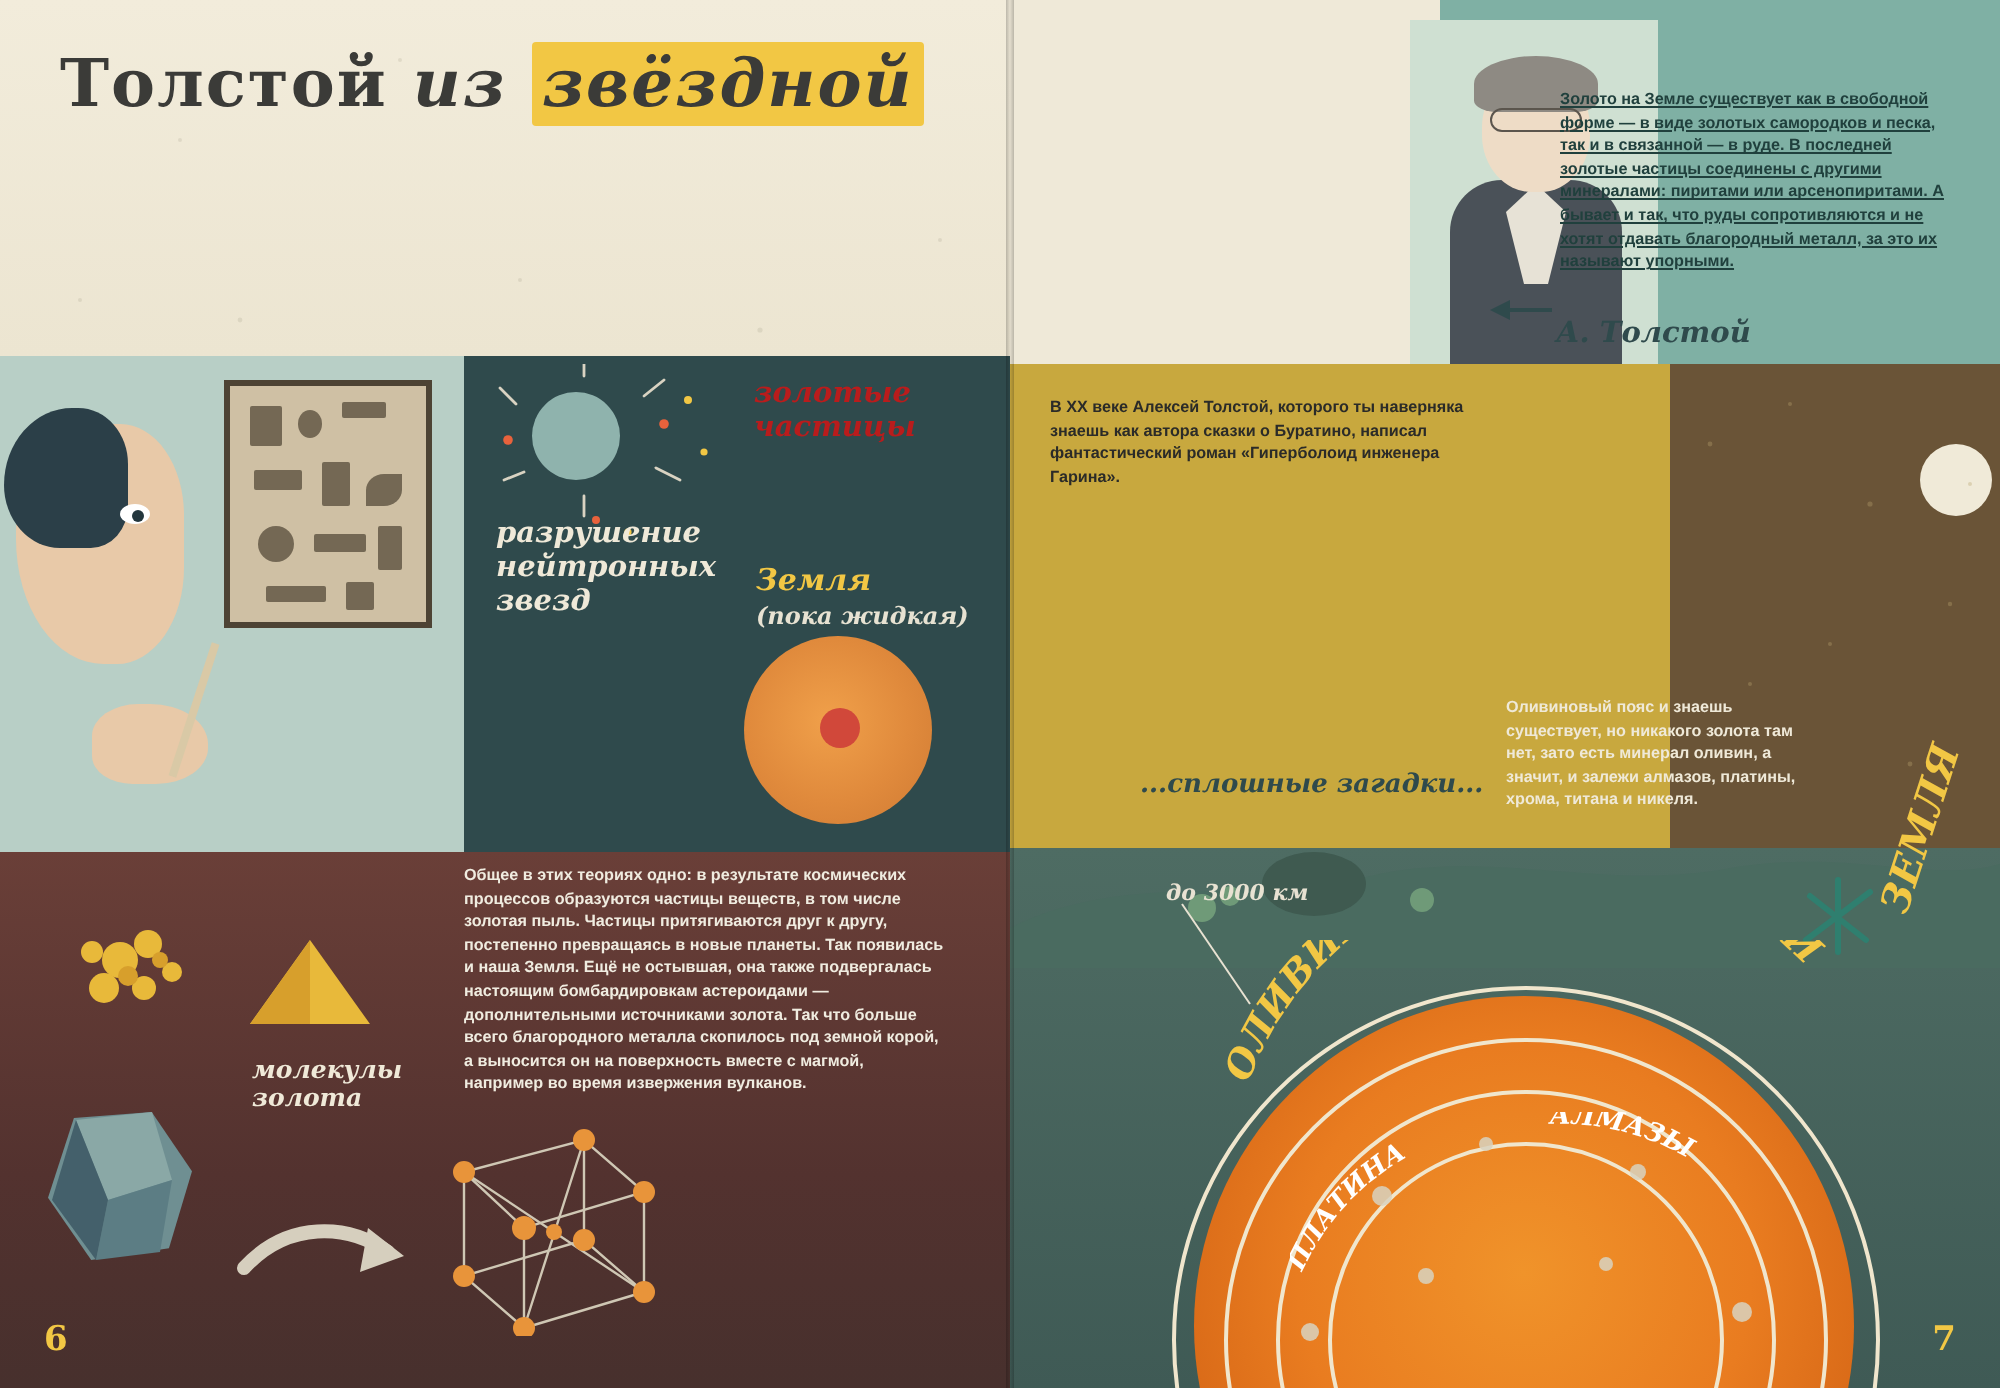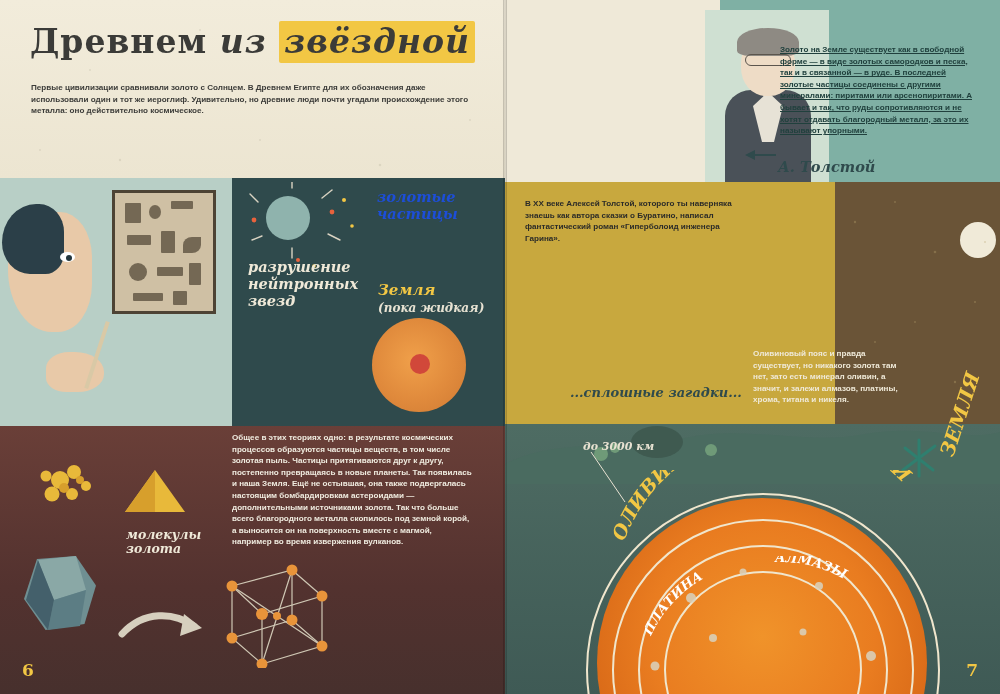--- a/index.html
+++ b/index.html
@@ -94,21 +94,21 @@
 
   
   .dot-circle {
     position: absolute; left: 266px; top: 196px; width: 44px; height: 44px;
     background: #8fb3ad; border-radius: 50%;
   }
 
   .lbl-gold-particles {
     position: absolute; left: 377px; top: 188px; width: 118px;
     font-family: "DejaVu Serif", serif; font-style: italic;
-    color: #1d4ed8; font-size: 14.5px; line-height: 17px; font-weight: 700;
+    color: #b91c1c; font-size: 14.5px; line-height: 17px; font-weight: 700;
   }
   .lbl-neutron {
     position: absolute; left: 248px; top: 258px; width: 128px;
     font-family: "DejaVu Serif", serif; font-style: italic;
     color: #efe9d8; font-size: 14.5px; line-height: 17px; font-weight: 700;
   }
   .lbl-earth {
     position: absolute; left: 378px; top: 282px; width: 120px;
     font-family: "DejaVu Serif", serif; font-style: italic;
     color: #f2c744; font-size: 15px; line-height: 17px; font-weight: 700;
@@ -292,28 +292,27 @@
         <circle cx="380" cy="165" r="1.3"></circle>
           <circle cx="470" cy="120" r="1"></circle>
           <circle cx="200" cy="30" r="1"></circle>
         <circle cx="330" cy="60" r="1.1"></circle>
           <circle cx="90" cy="70" r="1"></circle>
           <circle cx="440" cy="40" r="1"></circle>
       </g>
     </svg>
 
     <div class="title">
-      <span>Древнем</span>
+      <span>Толстой</span>
       <span class="it">из</span>
       <span class="it hl">звёздной</span>
       
     </div>
 
     <div class="lead">
-      <p>Первые цивилизации сравнивали золото с Солнцем. В Древнем Египте для их обозначения даже использовали один и тот же иероглиф. Удивительно, но древние люди почти угадали происхождение этого металла: оно действительно космическое.</p>
     </div>
 
     <div class="left-dark"></div>
     <div class="left-dark-left"></div>
 
     <div class="egypt-wall">
       <div class="glyph" style="left:10px;top:10px;width:16px;height:20px;"></div>
       <div class="glyph" style="left:34px;top:12px;width:12px;height:14px;border-radius:50%;"></div>
       <div class="glyph" style="left:56px;top:8px;width:22px;height:8px;"></div>
       <div class="glyph" style="left:12px;top:42px;width:24px;height:10px;"></div>
@@ -469,21 +468,21 @@
           <circle cx="120" cy="200" r="1.2"></circle>
         <circle cx="80" cy="140" r="1"></circle>
           <circle cx="150" cy="60" r="1"></circle>
       </g>
     </svg>
 
     <div class="r-ochre-text1">
       <p>В XX веке Алексей Толстой, которого ты наверняка знаешь как автора сказки о Буратино, написал фантастический роман «Гиперболоид инженера Гарина».</p>
     </div>
 
-    <div class="r-dark-text">Оливиновый пояс и правда существует, но никакого золота там нет, зато есть минерал оливин, а значит, и залежи алмазов, платины, хрома, титана и никеля.</div>
+    <div class="r-dark-text">Оливиновый пояс и знаешь существует, но никакого золота там нет, зато есть минерал оливин, а значит, и залежи алмазов, платины, хрома, титана и никеля.</div>
 
     <div class="lbl-riddles">...сплошные загадки...</div>
 
     <div class="r-bottom"></div>
 
     <svg width="495" height="270" style="position:absolute;left:0;top:424px">
       <path d="M0 40 C 60 10, 120 30, 180 14 C 240 0, 300 22, 360 10 C 420 0, 460 18, 495 8 L495 60 L0 60 Z" fill="#4a6b60"></path>
       <ellipse cx="152" cy="18" rx="26" ry="16" fill="#3f5a50"></ellipse>
       <g fill="#6f9a78">
         <circle cx="96" cy="30" r="7"></circle>

